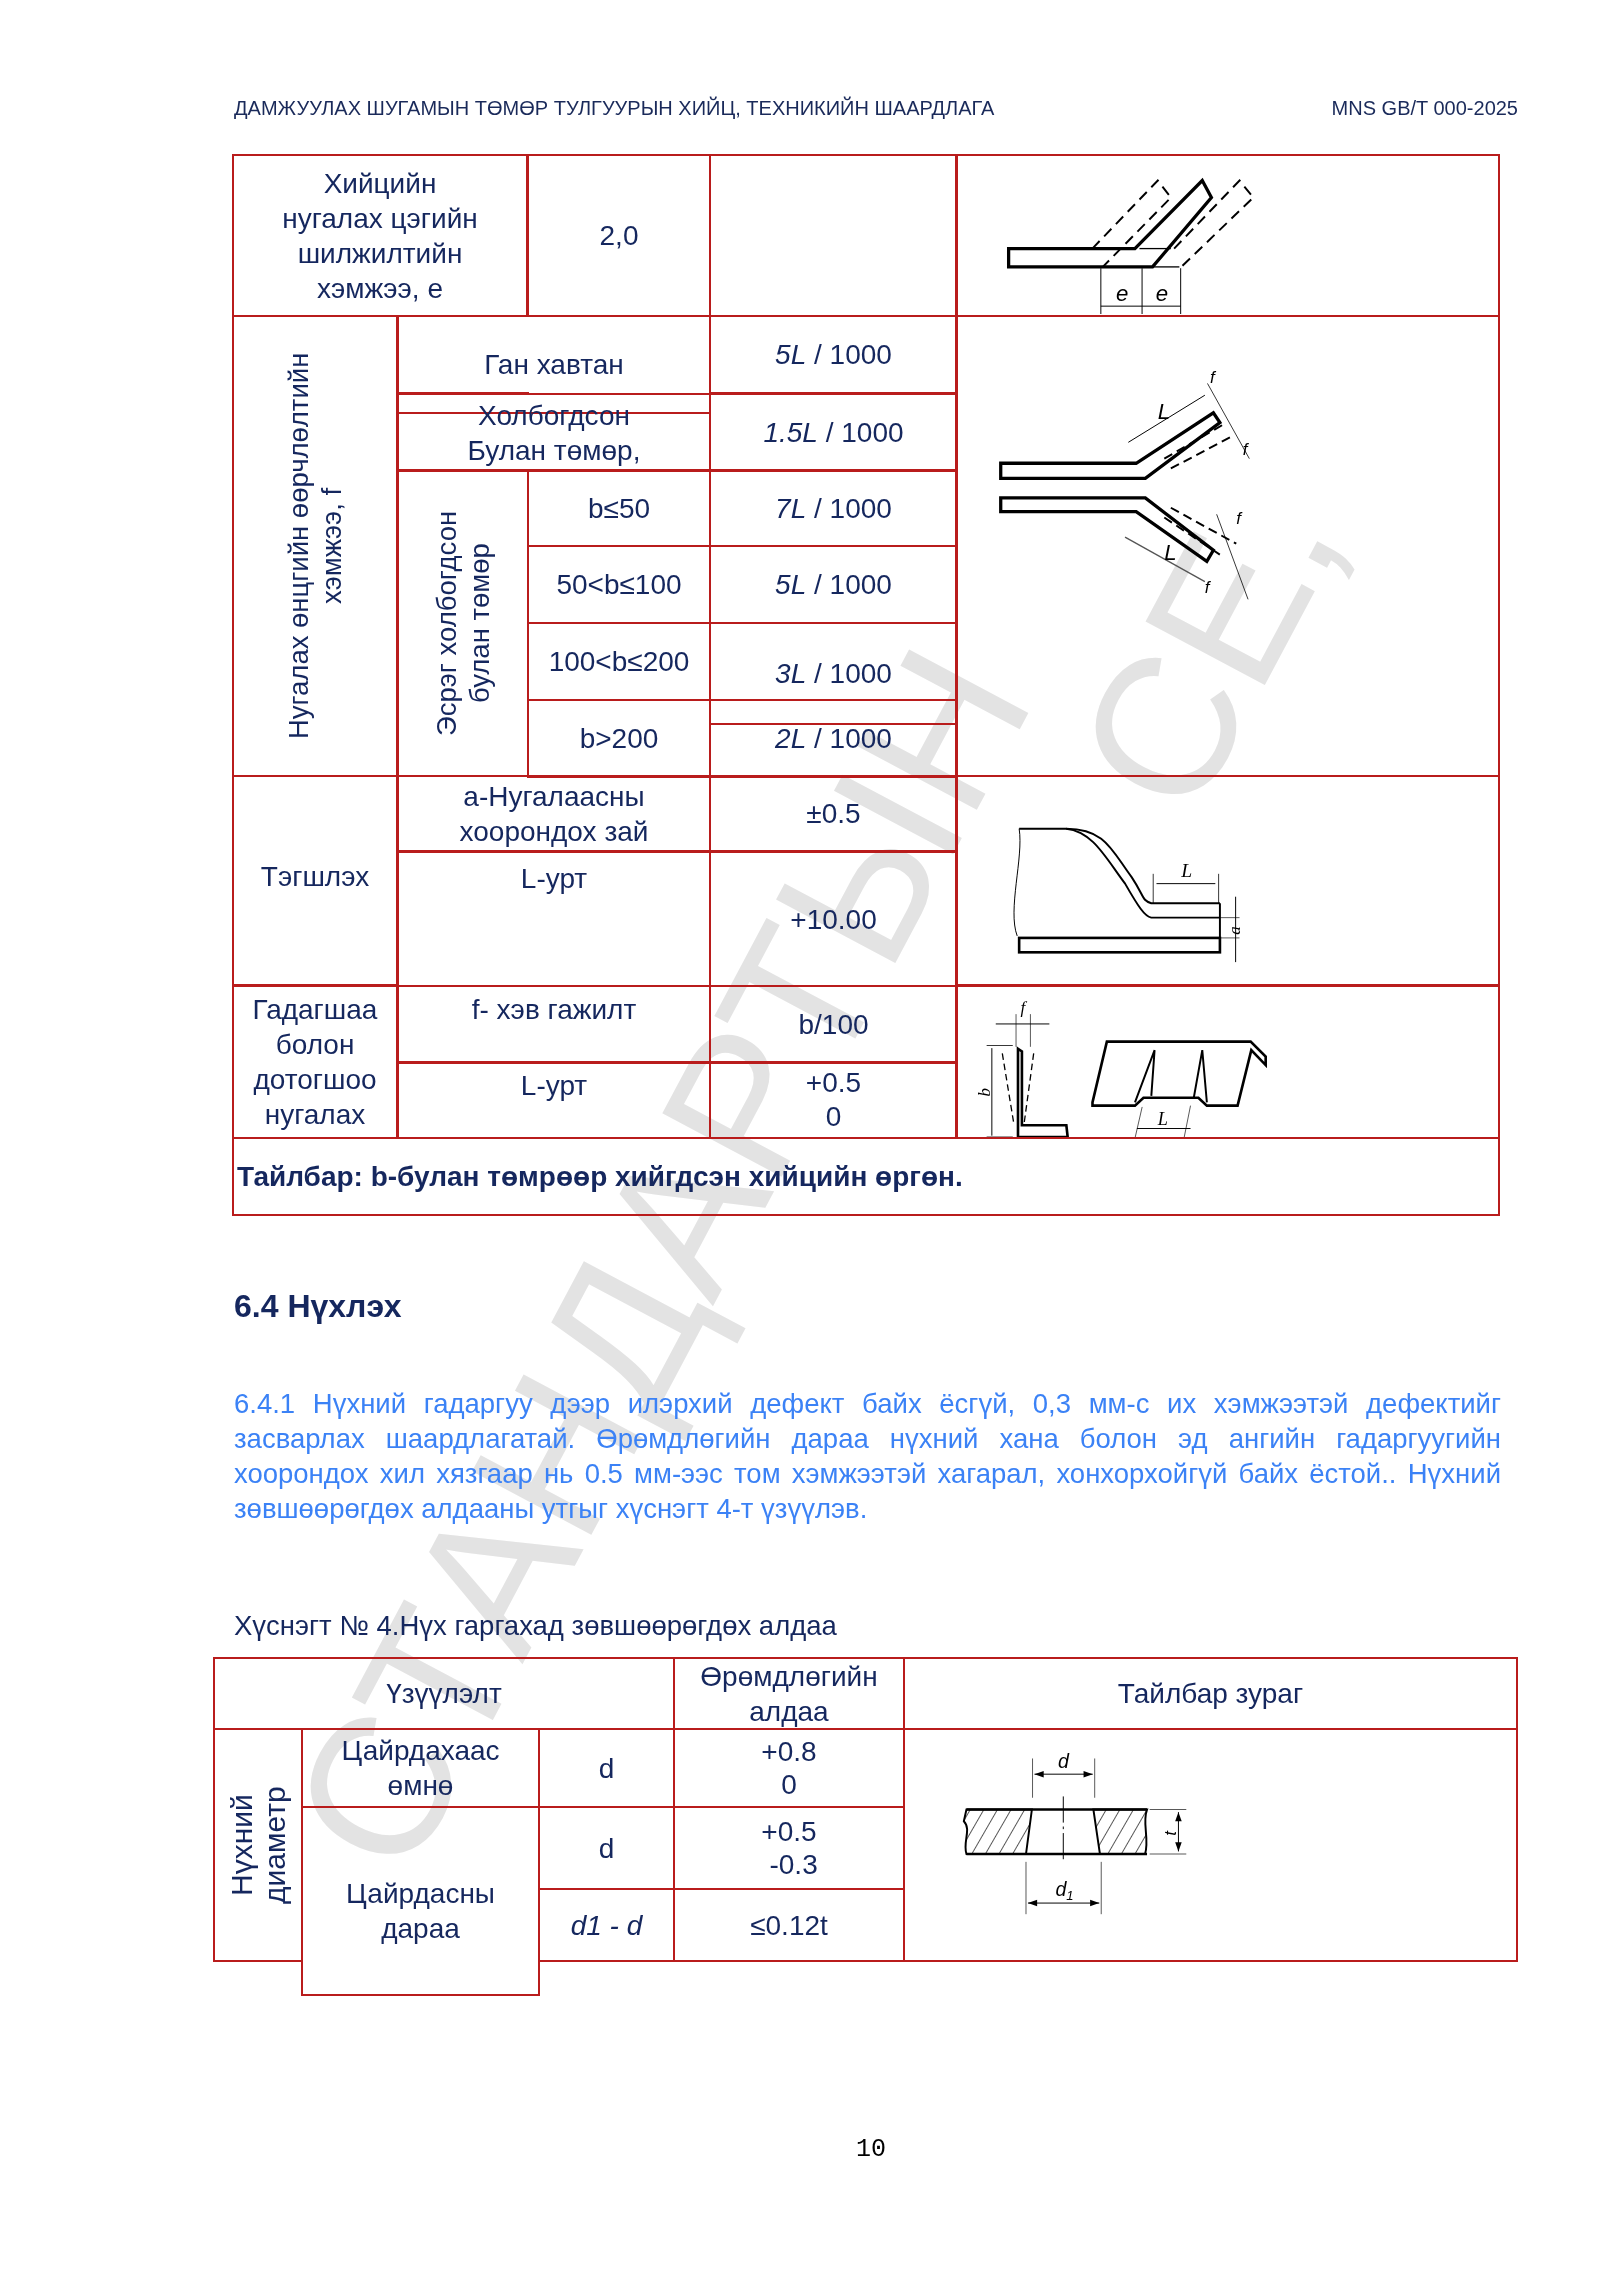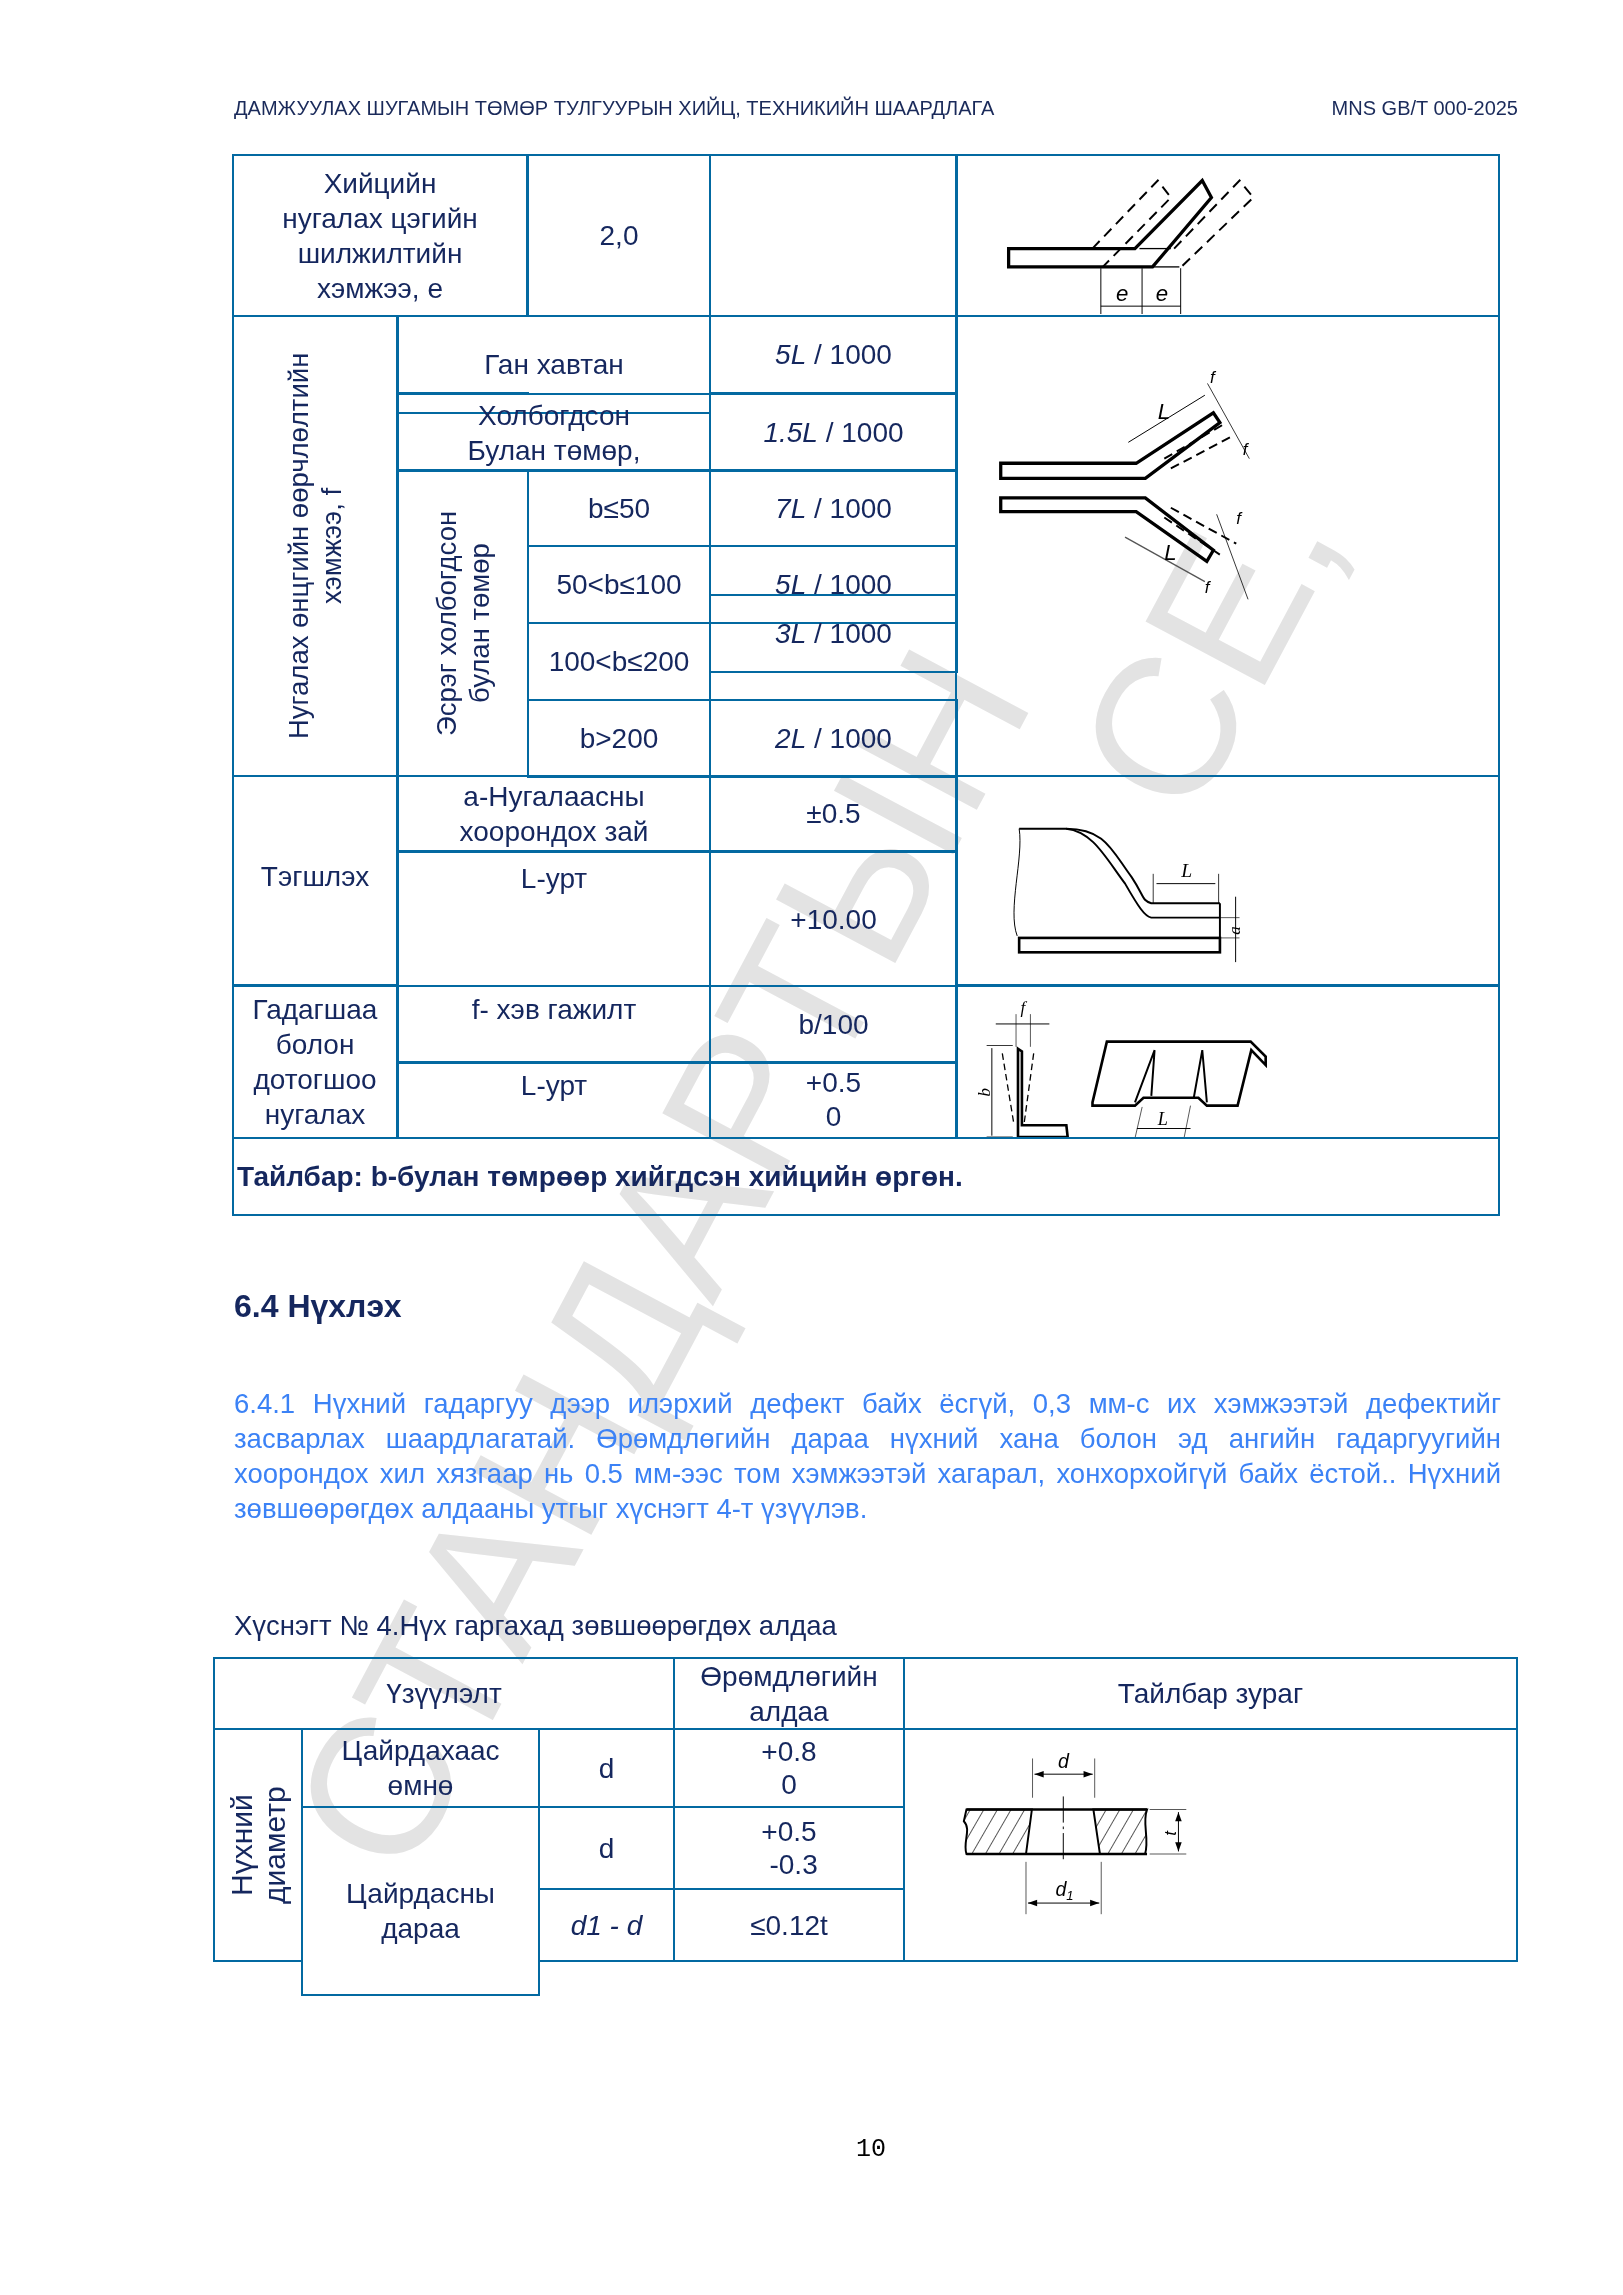--- a/index.html
+++ b/index.html
@@ -1,20 +1,20 @@
 <!DOCTYPE html>
 <html style="font-size:10.5px"><head>
 <meta charset="utf-8">
 <style>
   html, body { margin:0; padding:0; background:#ffffff; }
   body { width:1623px; height:2295px; position:relative; overflow:hidden;
          font-family:"Liberation Sans", sans-serif; color:#102a5c; }
   .abs { position:absolute; }
   .hdr { top:97px; font-size:20px; color:#1a2a5a; }
-  .cell { position:absolute; box-sizing:border-box; border:2px solid #0369a1; display:flex;
+  .cell { position:absolute; box-sizing:border-box; border:2px solid #b91c1c; display:flex;
           align-items:center; justify-content:center; text-align:center; font-size:28px;
           line-height:35px; color:#15275e; background:transparent; }
   .top { align-items:flex-start; padding-top:7.9px; }
   .it { font-style:italic; }
   .vert { writing-mode:vertical-rl; transform:rotate(180deg); }
   .fig { position:absolute; }
   .para { font-size:27.5px; line-height:35px; text-align:justify; text-align-last:left; color:#3b82f6; }
   .wm { position:absolute; left:0; top:0; width:1623px; height:2295px; pointer-events:none; }
 </style>
 </head>
@@ -65,21 +65,21 @@
       <span style="white-space:pre;"> / 1000</span>
   </div>
 
   <div class="cell" style="left:527px;top:545px;width:184px;height:79px;">50&lt;b≤100</div>
   <div class="cell" style="left:709px;top:545px;width:249px;height:79px;">
     <span class="it">5L</span>
       <span style="white-space:pre;"> / 1000</span>
   </div>
 
   <div class="cell" style="left:527px;top:622px;width:184px;height:79px;">100&lt;b≤200</div>
-  <div class="cell" style="left:709px;top:594px;width:249px;height:79px;">
+  <div class="cell" style="left:709px;top:622px;width:249px;height:103px;">
     <span class="it">3L</span>
       <span style="white-space:pre;"> / 1000</span>
   </div>
 
   <div class="cell" style="left:527px;top:699px;width:184px;height:79px;">b&gt;200</div>
   <div class="cell" style="left:709px;top:699px;width:249px;height:79px;">
     <span class="it">2L</span>
       <span style="white-space:pre;"> / 1000</span>
   </div>
 

